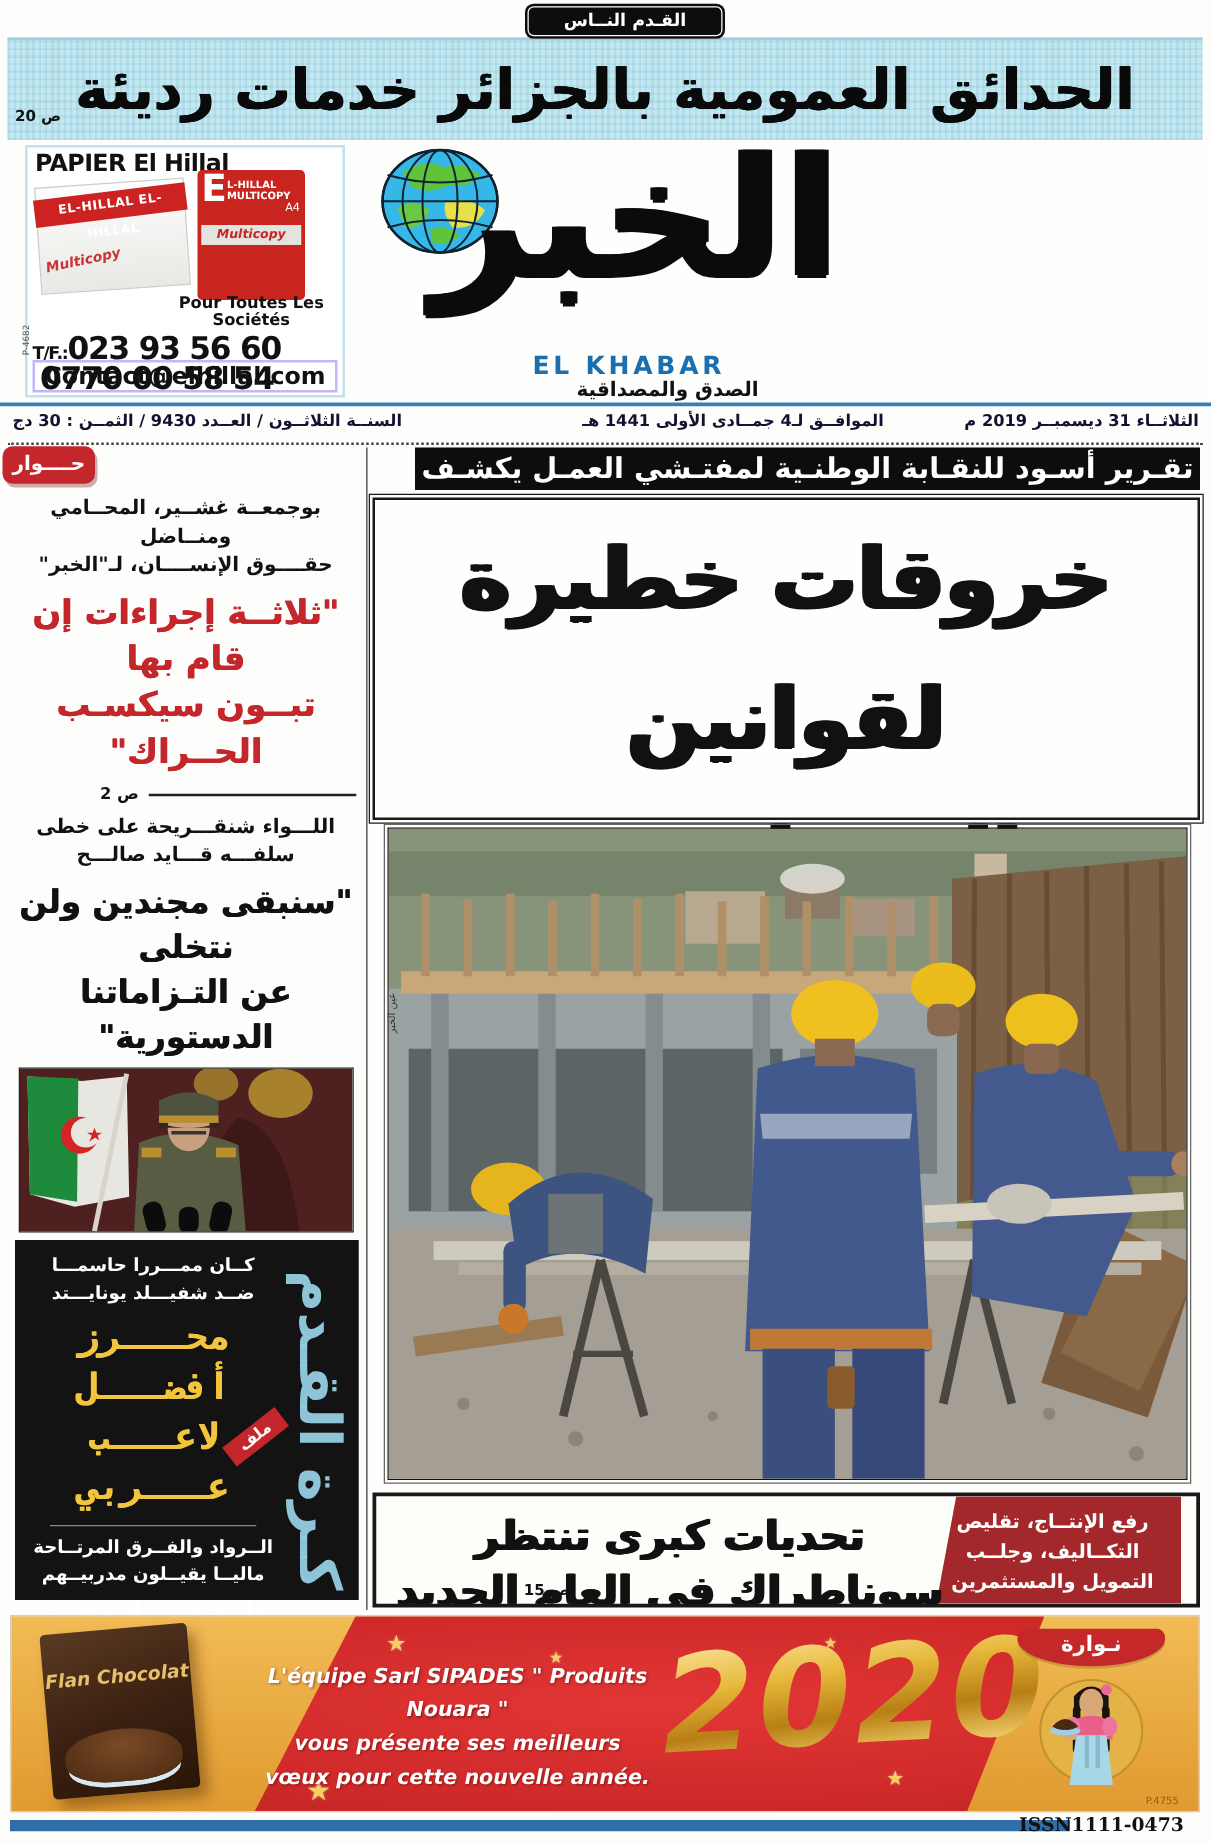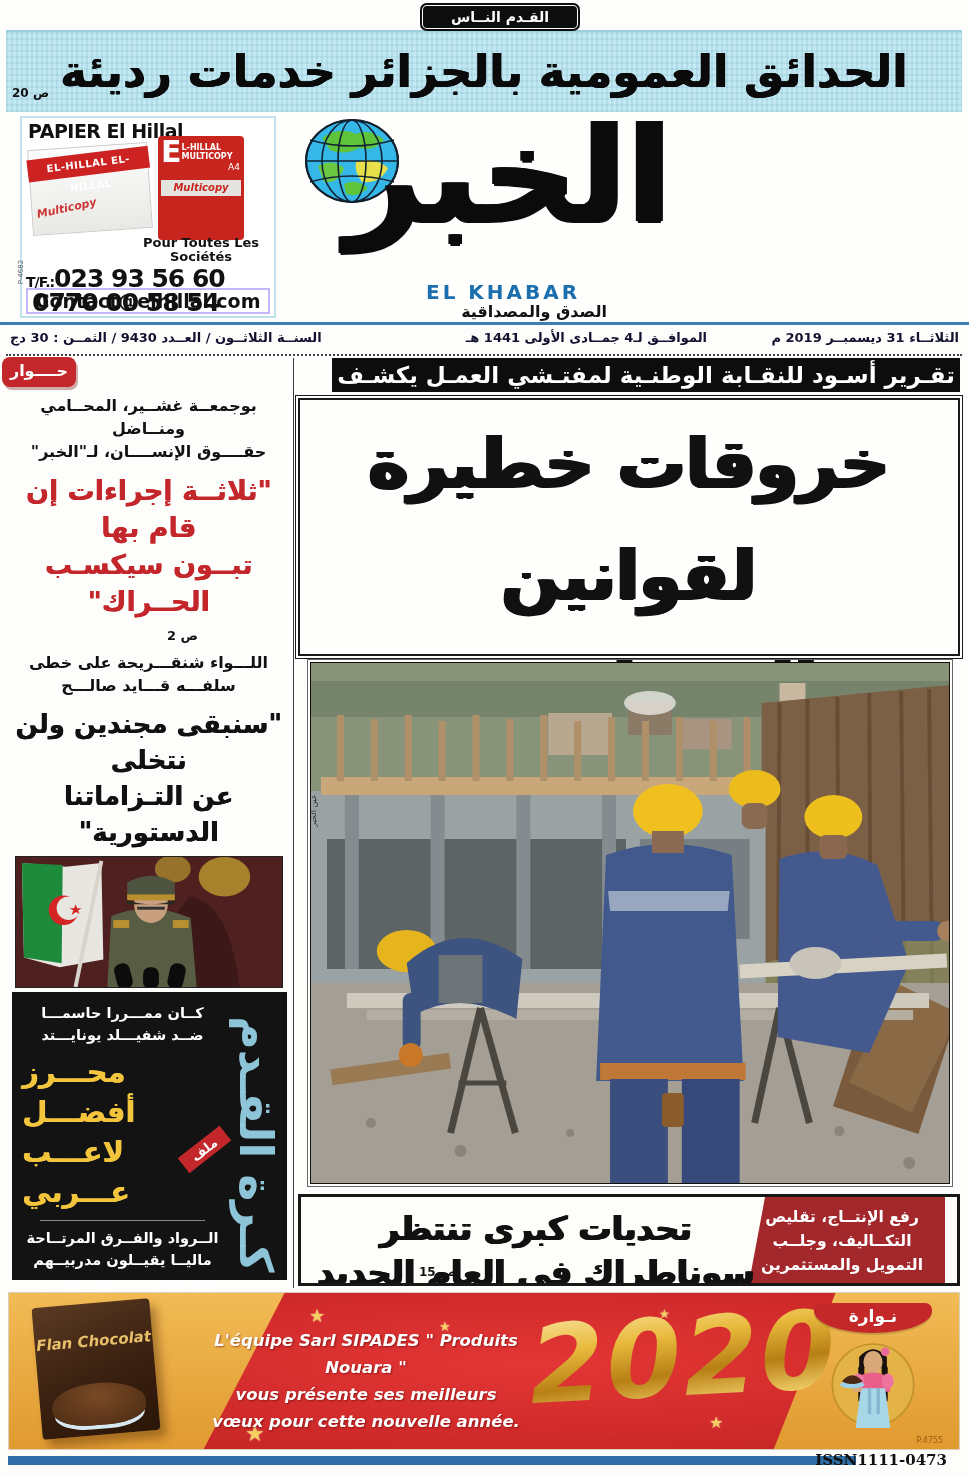--- a/index.html
+++ b/index.html
@@ -69,32 +69,32 @@
   #dateline .dl-r { position:absolute; right:10px; }
   #dateline .dl-c { position:absolute; right:262px; }
   #dateline .dl-l { position:absolute; left:10px; }
   #dots { left:6px; top:354px; width:956px; border-top:2px dotted #444; }
 
   
   #leftcol { left:8px; top:358px; width:286px; height:930px; border-right:1px solid #3a3a3a; padding:4px 8px 0 4px; }
   .kick { font-size:16px; line-height:23px; font-weight:900; text-align:center; }
   .hl-red { color:#c4272b; font-size:27px; line-height:37px; font-weight:900; text-align:center; margin-top:9px; text-shadow:.6px 0 currentColor; }
   .hl-blk { font-size:26px; line-height:36px; font-weight:900; text-align:center; margin-top:9px; text-shadow:.6px 0 currentColor; }
-  .pref { display:flex; align-items:center; margin:8px 0 6px 6px; direction:ltr;flex-direction:column; }
+  .pref { display:flex; align-items:center; margin:8px 0 6px 6px; direction:ltr; }
   .pref b { font-size:13px; margin-left:62px; white-space:nowrap; }
   .pref i { flex:1; border-top:2px solid #222; margin-left:8px; }
   #tag-hiwar { position:absolute; top:-1px; left:-6px; width:74px; height:30px; background:#c4272b; border-radius:8px;
      color:#fff; font-size:16px; font-weight:bold; text-align:center; line-height:28px; box-shadow:2px 3px 0 rgba(120,20,20,.35); z-index:5;}
   #gen-photo { margin:6px 2px 0; border:1px solid #222; }
   
   #sports { position:absolute; left:4px; right:6px; bottom:8px; height:288px; background:#131313; color:#fff; padding:10px 64px 6px 10px; }
   #sports .vlabel { position:absolute; top:4px; right:2px; height:276px; writing-mode:vertical-rl; font-size:46px; font-weight:900;
      color:rgba(152,212,232,.92); letter-spacing:6px; line-height:58px; }
   #sports .k { font-size:14.5px; line-height:22px; font-weight:bold; text-align:center; }
-  #sports .h1 { color:#f2c53d; font-size:29px; line-height:40px; font-weight:900; text-align:left; margin-top:6px; text-shadow:.6px 0 currentColor;}
+  #sports .h1 { color:#f2c53d; font-size:29px; line-height:40px; font-weight:900; text-align:center; margin-top:6px; text-shadow:.6px 0 currentColor;font-family:Liberation Mono, monospace;}
   #sports .div { border-top:1px solid #888; margin:8px 18px 6px; }
   #sports .tag { position:absolute; right:56px; top:148px; background:#c4272b; color:#fff; font-size:13px; font-weight:bold;
      padding:2px 12px; transform:rotate(-38deg); }
   #sports .h2 { font-size:23px; line-height:33px; font-weight:900; text-align:center; margin-top:4px; text-shadow:.5px 0 currentColor; }
   #sports .pr { font-size:13px; font-weight:bold; margin-top:6px; }
 
   
   #main { left:298px; top:358px; width:662px; }
   #kickbar { margin-left:34px; height:34px; background:#0d0d0d; color:#fff; font-size:23px; font-weight:900;
      text-align:center; line-height:34px; }

